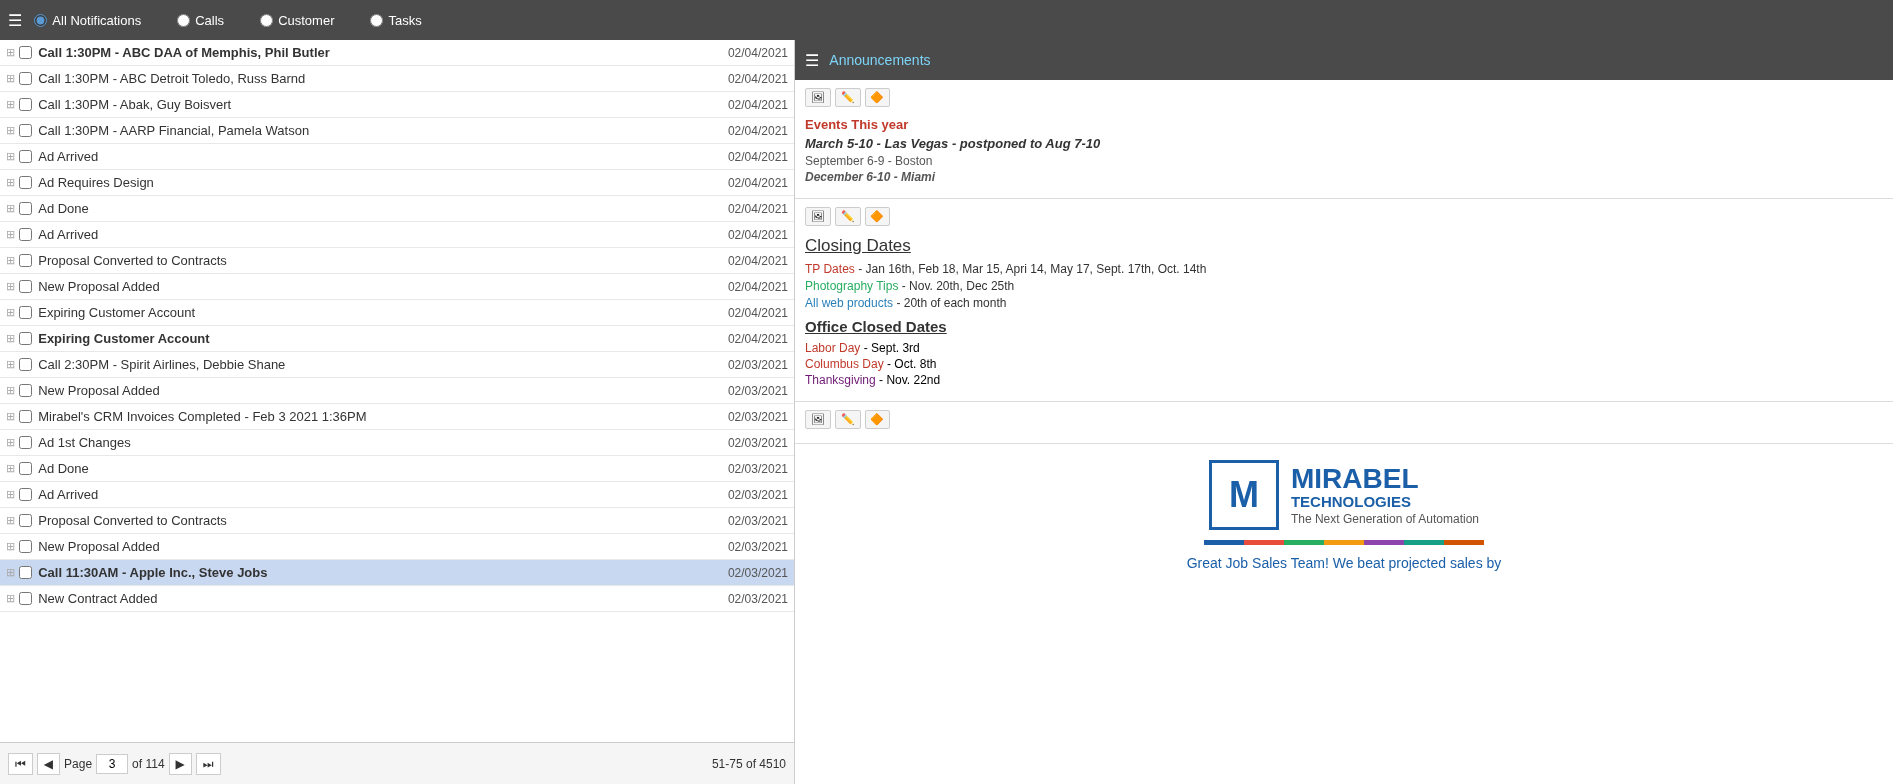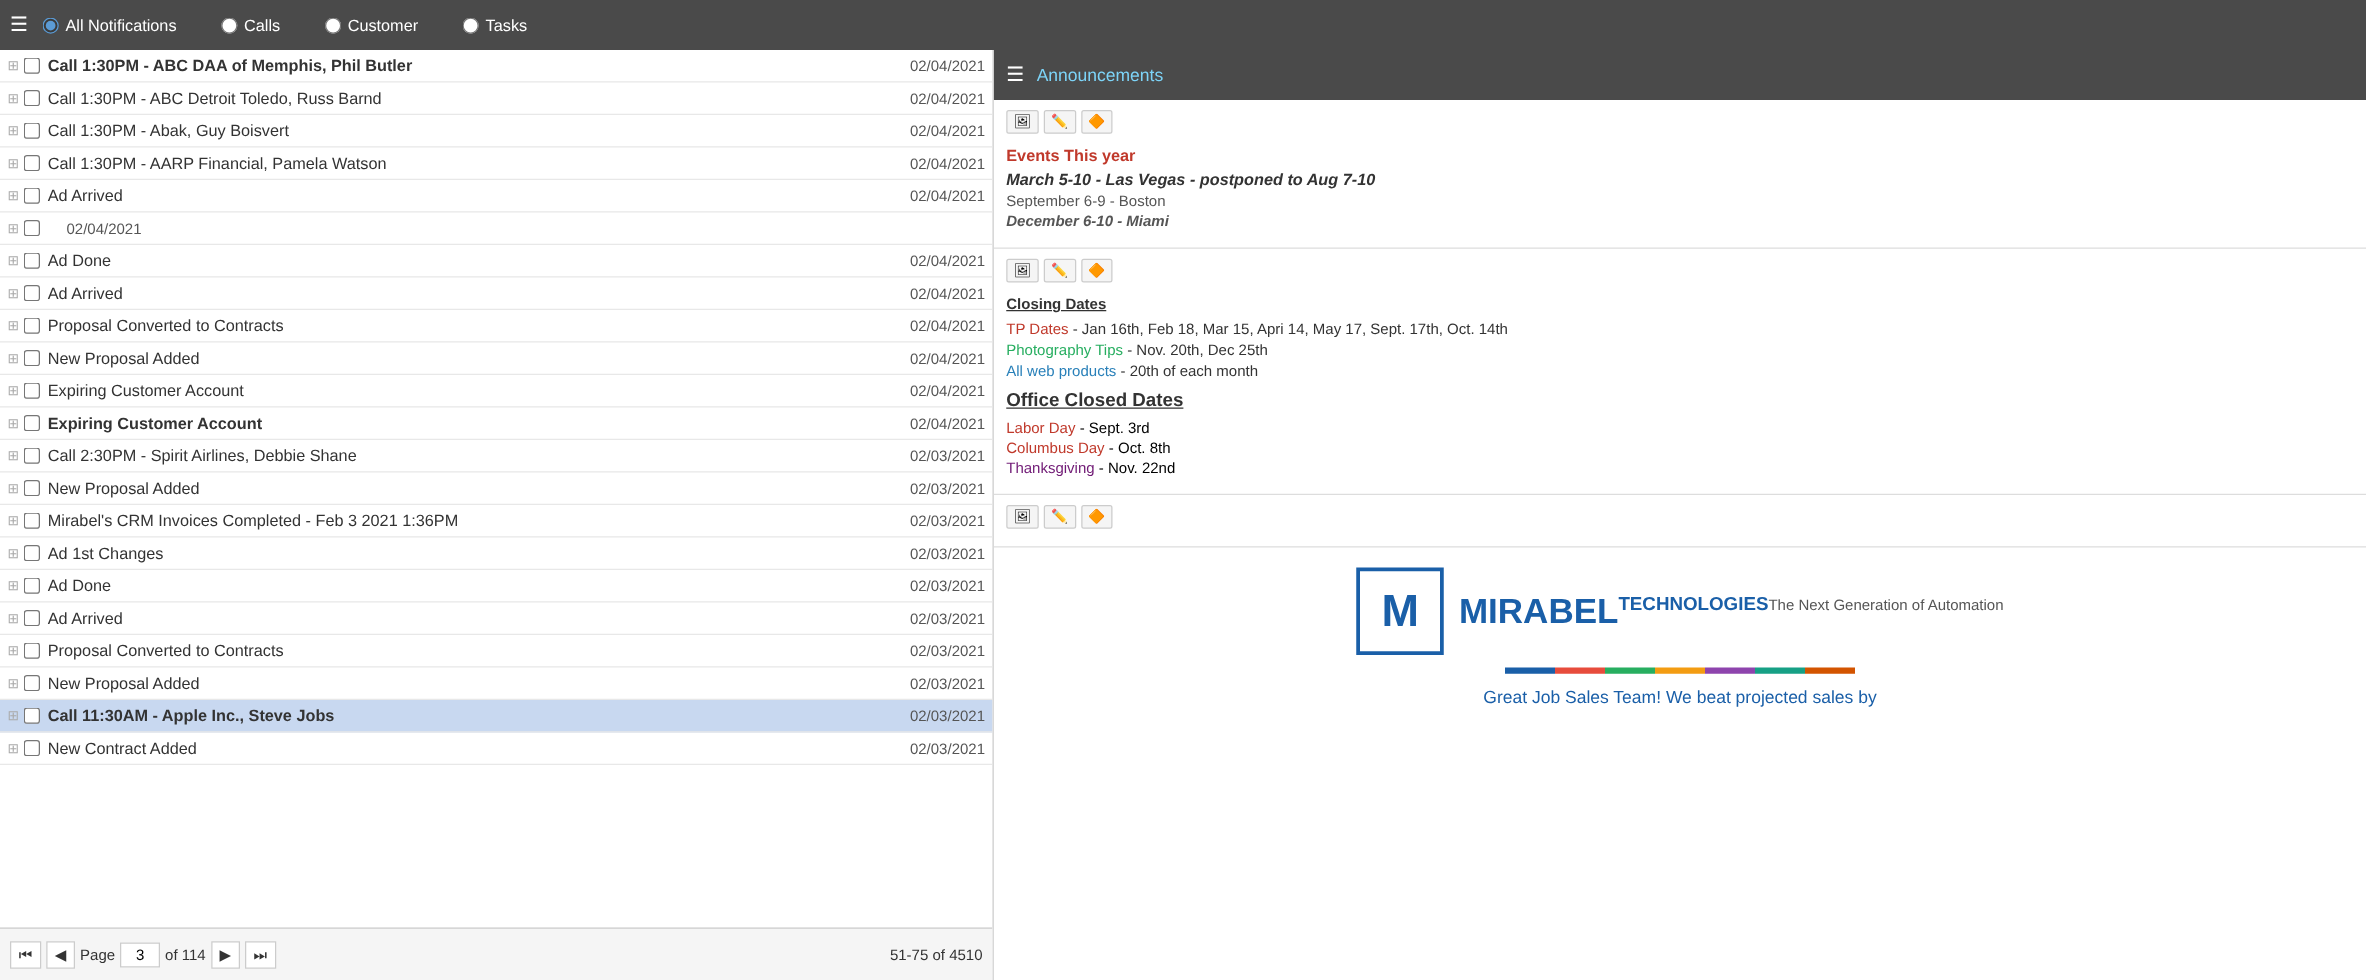--- a/index.html
+++ b/index.html
@@ -122,21 +122,21 @@
       font-size: 11px;
       border-radius: 2px;
     }
 
     .ann-content { padding: 4px 0; }
     .ann-events-title { color: #c0392b; font-weight: bold; font-size: 13px; margin-bottom: 4px; }
     .ann-main-event { font-weight: bold; font-style: italic; font-size: 13px; color: #333; margin-bottom: 3px; }
     .ann-sub-event { font-size: 12px; color: #555; margin-bottom: 2px; }
     .ann-italic { font-style: italic; font-weight: bold; }
 
-    .closing-dates-title { font-size: 12px; font-weight: bold; text-decoration: underline; color: #333; margin-bottom: 6px; }
+    .closing-dates-title { font-size: 17px; font-weight: normal; text-decoration: underline; color: #333; margin-bottom: 6px; }
     .closing-row { font-size: 12px; margin-bottom: 3px; color: #333; }
     .closing-row .label-tp { color: #c0392b; }
     .closing-row .label-photo { color: #27ae60; }
     .closing-row .label-web { color: #2980b9; }
 
     .office-closed-title { font-size: 15px; font-weight: bold; text-decoration: underline; color: #333; margin: 8px 0 6px 0; }
     .holiday-row { font-size: 12px; margin-bottom: 2px; }
     .holiday-row .hl-labor { color: #c0392b; }
     .holiday-row .hl-columbus { color: #c0392b; }
     .holiday-row .hl-thanksgiving { color: #701a75; }
@@ -157,21 +157,21 @@
       border: 3px solid #1a5fa8;
       width: 70px;
       height: 70px;
       display: flex;
       align-items: center;
       justify-content: center;
       font-size: 36px;
       font-weight: bold;
       color: #1a5fa8;
     }
-    .mirabel-text-block { display: flex; flex-direction: row; }
+    .mirabel-text-block { display: flex; flex-direction: column; }
     .mirabel-name { font-size: 28px; font-weight: bold; color: #1a5fa8; line-height: 1; }
     .mirabel-sub { font-size: 15px; color: #1a5fa8; font-weight: bold; }
     .mirabel-tagline { font-size: 12px; color: #555; margin-top: 2px; }
     .mirabel-rainbow { display: flex; height: 5px; width: 280px; margin-bottom: 10px; }
     .mirabel-rainbow span { flex: 1; }
     .great-job { color: #1a5fa8; font-size: 14px; text-align: center; }
   </style>
 </head>
 <body>
 
@@ -227,20 +227,21 @@
         </div>
         <div class="notif-row">
           <span class="row-drag">⊞</span>
           <input type="checkbox" class="row-check" style="">
           <span class="row-text">Ad Arrived</span>
           <span class="row-date">02/04/2021</span>
         </div>
         <div class="notif-row">
           <span class="row-drag">⊞</span>
           <input type="checkbox" class="row-check" style="">
+          <span class="row-text">Ad Requires Design</span>
           <span class="row-date">02/04/2021</span>
         </div>
         <div class="notif-row">
           <span class="row-drag">⊞</span>
           <input type="checkbox" class="row-check" style="">
           <span class="row-text">Ad Done</span>
           <span class="row-date">02/04/2021</span>
         </div>
         <div class="notif-row">
           <span class="row-drag">⊞</span>

